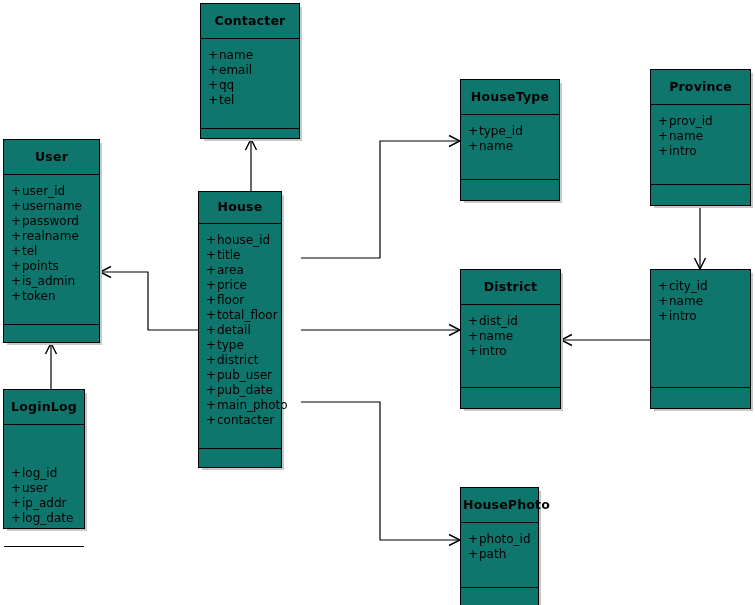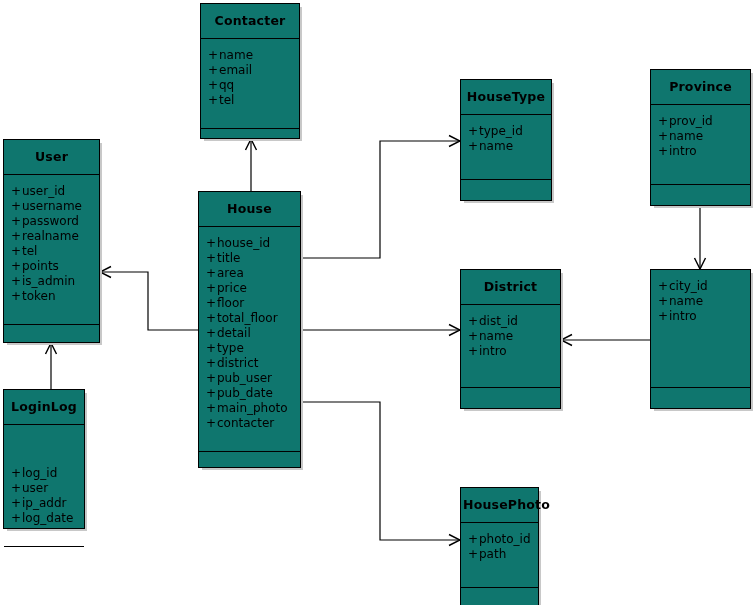--- a/index.html
+++ b/index.html
@@ -107,21 +107,21 @@
           <div class="attr"><span class="vis">+</span><span>username</span></div>
           <div class="attr"><span class="vis">+</span><span>password</span></div>
           <div class="attr"><span class="vis">+</span><span>realname</span></div>
           <div class="attr"><span class="vis">+</span><span>tel</span></div>
           <div class="attr"><span class="vis">+</span><span>points</span></div>
           <div class="attr"><span class="vis">+</span><span>is_admin</span></div>
           <div class="attr"><span class="vis">+</span><span>token</span></div>
         </div>
         <div class="class-ops"></div>
       </div>
-      <div class="uml-class" style="left: 198px; top: 191px; width: 103px; height: 277px;">
+      <div class="uml-class" style="left: 198px; top: 191px; width: 84px; height: 277px; justify-content: center;">
         <div class="class-name">House</div>
         <div class="class-attrs">
           <div class="attr"><span class="vis">+</span><span>house_id</span></div>
           <div class="attr"><span class="vis">+</span><span>title</span></div>
           <div class="attr"><span class="vis">+</span><span>area</span></div>
           <div class="attr"><span class="vis">+</span><span>price</span></div>
           <div class="attr"><span class="vis">+</span><span>floor</span></div>
           <div class="attr"><span class="vis">+</span><span>total_floor</span></div>
           <div class="attr"><span class="vis">+</span><span>detail</span></div>
           <div class="attr"><span class="vis">+</span><span>type</span></div>
@@ -136,21 +136,21 @@
       <div class="uml-class" style="left: 3px; top: 389px; width: 82px; height: 140px; gap: 32px;">
         <div class="class-name">LoginLog</div>
         <div class="class-attrs">
           <div class="attr"><span class="vis">+</span><span>log_id</span></div>
           <div class="attr"><span class="vis">+</span><span>user</span></div>
           <div class="attr"><span class="vis">+</span><span>ip_addr</span></div>
           <div class="attr"><span class="vis">+</span><span>log_date</span></div>
         </div>
         <div class="class-ops"></div>
       </div>
-      <div class="uml-class" style="left: 460px; top: 79px; width: 92px; height: 122px;">
+      <div class="uml-class" style="left: 460px; top: 79px; width: 100px; height: 122px;">
         <div class="class-name">HouseType</div>
         <div class="class-attrs">
           <div class="attr"><span class="vis">+</span><span>type_id</span></div>
           <div class="attr"><span class="vis">+</span><span>name</span></div>
         </div>
         <div class="class-ops"></div>
       </div>
       <div class="uml-class" style="left: 650px; top: 69px; width: 101px; height: 137px;">
         <div class="class-name">Province</div>
         <div class="class-attrs">

